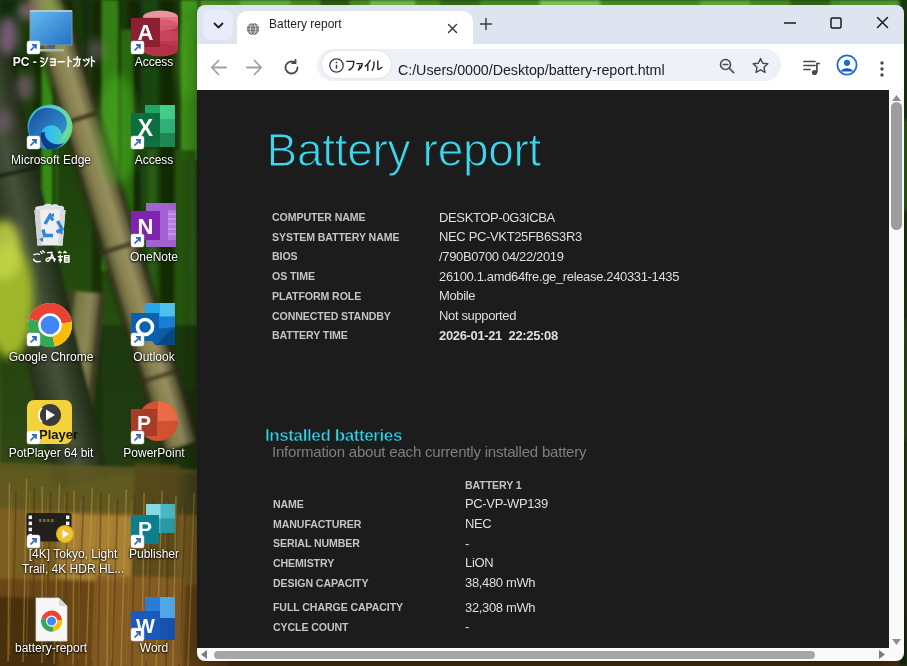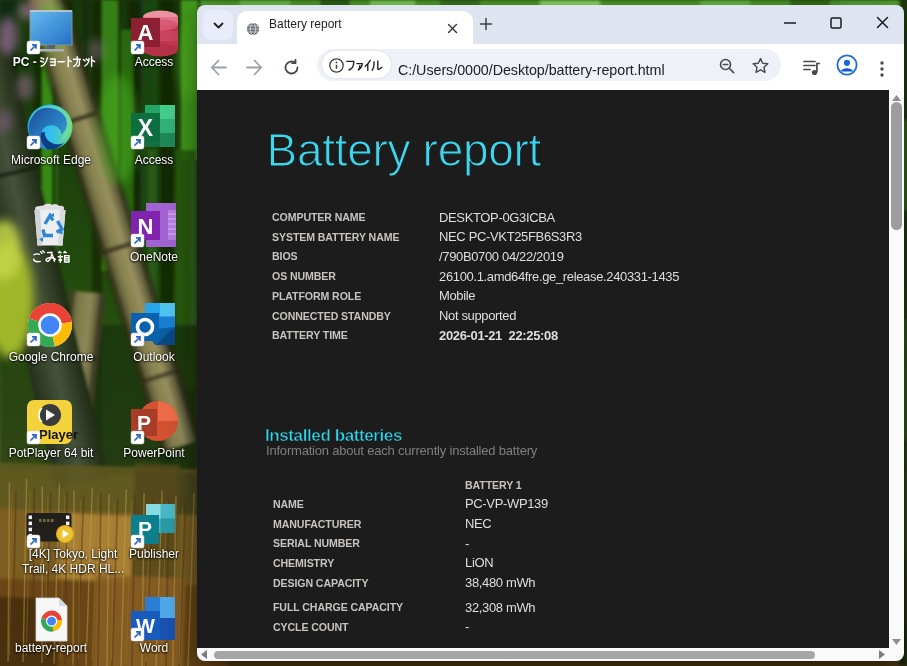--- a/index.html
+++ b/index.html
@@ -467,31 +467,31 @@
 
   <div id="content">
     <div style="position:absolute;left:69.5px;top:36.5px;font-size:46px;line-height:46px;color:#3cd7ee;white-space:nowrap;letter-spacing:-0.3px;-webkit-text-stroke:1.1px #1c1c1c;">Battery report</div>
 
     <div class="rl" style="left:75px;top:121px;">COMPUTER NAME</div>
       <div class="rv" style="left:242px;top:119.5px;">DESKTOP-0G3ICBA</div>
     <div class="rl" style="left:75px;top:140.7px;">SYSTEM BATTERY NAME</div>
       <div class="rv" style="left:242px;top:139.2px;">NEC PC-VKT25FB6S3R3</div>
     <div class="rl" style="left:75px;top:160.4px;">BIOS</div>
       <div class="rv" style="left:242px;top:158.9px;">/790B0700 04/22/2019</div>
-    <div class="rl" style="left:75px;top:180.1px;">OS NUMBER</div>
+    <div class="rl" style="left:75px;top:180.1px;">OS TIME</div>
       <div class="rv" style="left:242px;top:178.6px;">26100.1.amd64fre.ge_release.240331-1435</div>
     <div class="rl" style="left:75px;top:199.8px;">PLATFORM ROLE</div>
       <div class="rv" style="left:242px;top:198.3px;">Mobile</div>
     <div class="rl" style="left:75px;top:219.5px;">CONNECTED STANDBY</div>
       <div class="rv" style="left:242px;top:218px;">Not supported</div>
     <div class="rl" style="left:75px;top:239.2px;">BATTERY TIME</div>
       <div class="rv" style="left:242px;top:237.7px;font-weight:bold;">2026-01-21&nbsp;&nbsp;22:25:08</div>
 
     <div style="position:absolute;left:68px;top:336px;font-size:17px;font-weight:bold;color:#2fd4ea;letter-spacing:-0.4px;-webkit-text-stroke:0.5px #1c1c1c;">Installed batteries</div>
-    <div style="position:absolute;left:69px;top:353px;font-size:13px;color:#7f7f7f;letter-spacing:-0.2px;">Information about each currently installed battery</div>
+    <div style="position:absolute;left:75px;top:353px;font-size:15px;color:#7f7f7f;letter-spacing:-0.2px;">Information about each currently installed battery</div>
     <div class="rl" style="left:268px;top:388.5px;">BATTERY 1</div>
     <div class="rl" style="left:76px;top:407.8px;">NAME</div>
       <div class="rv" style="left:268px;top:406.3px;">PC-VP-WP139</div>
     <div class="rl" style="left:76px;top:427.5px;">MANUFACTURER</div>
       <div class="rv" style="left:268px;top:426px;">NEC</div>
     <div class="rl" style="left:76px;top:447.2px;">SERIAL NUMBER</div>
       <div class="rv" style="left:268px;top:445.7px;">-</div>
     <div class="rl" style="left:76px;top:466.9px;">CHEMISTRY</div>
       <div class="rv" style="left:268px;top:465.4px;">LiON</div>
     <div class="rl" style="left:76px;top:486.6px;">DESIGN CAPACITY</div>

